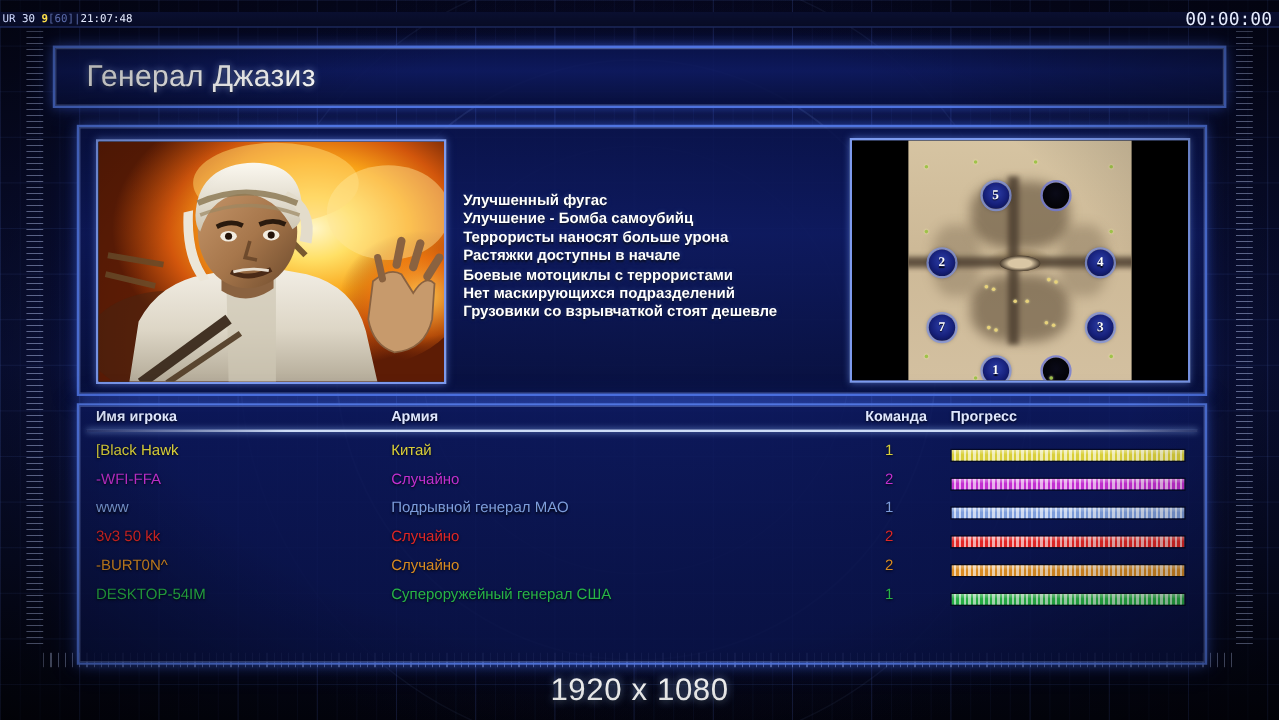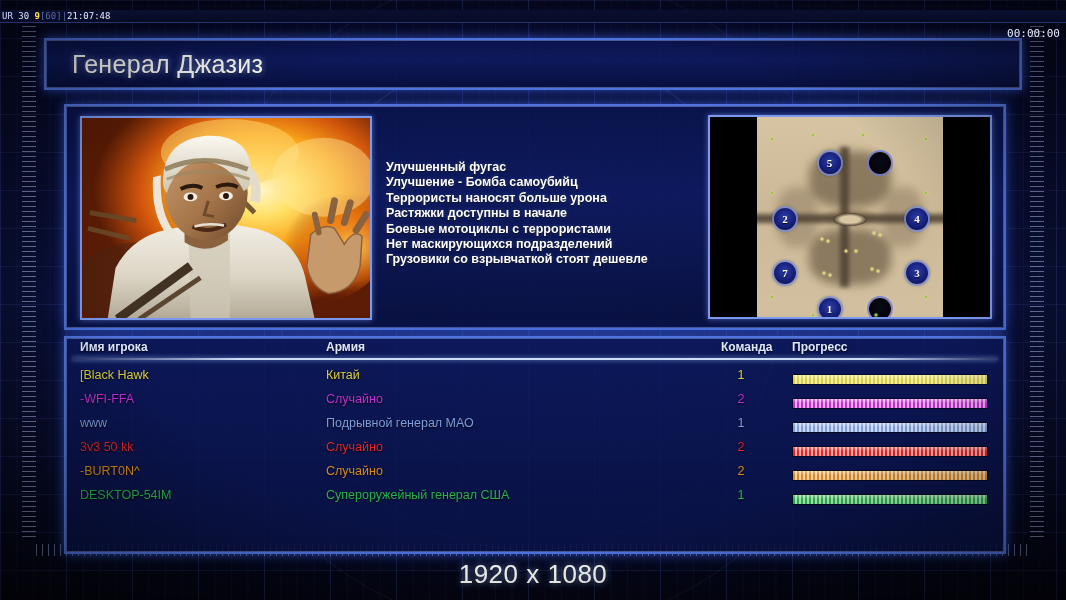--- a/index.html
+++ b/index.html
@@ -53,23 +53,23 @@
     font-family: "DejaVu Sans Mono", monospace;
     font-size: 9px; line-height: 13px;
     white-space: nowrap;
   }
   .t-ur { color: #cfd9ff; }
   .t-30 { color: #d9e2ff; }
   .t-9  { color: #ffe14a; font-weight: bold; }
   .t-60 { color: #5a6aa8; }
   .t-clock { color: #e6ecff; }
   .topbar-right {
-    position: absolute; right: 6px; top: 17px;
+    position: absolute; right: 6px; top: 0;
     font-family: "DejaVu Sans Mono", monospace;
-    font-size: 11px; line-height: 13px;
+    font-size: 15px; line-height: 13px;
     color: #e8eeff;
   }
 
   
   .ruler { position: absolute; z-index: 10; pointer-events: none; }
   .ruler-v {
     width: 14px; top: 26px; bottom: 60px;
     background-image: repeating-linear-gradient(to bottom,
       rgba(190,205,255,0.55) 0px, rgba(190,205,255,0.55) 1px, transparent 1px, transparent 5px);
   }

